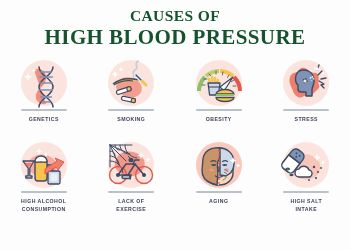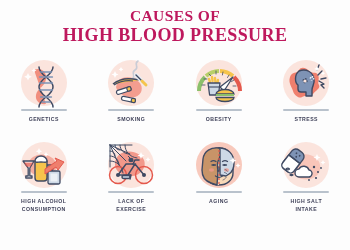--- a/index.html
+++ b/index.html
@@ -4,29 +4,29 @@
 <style>
   html,body{margin:0;padding:0;}
   body{
     width:350px;height:250px;overflow:hidden;
     background:#fdfdfd;
     font-family:"Liberation Sans", sans-serif;
     position:relative;
   }
   .title{
     text-align:center;
-    color:#be185d;
+    color:#14532d;
     font-family:"Liberation Serif", serif;
     font-weight:bold;
     letter-spacing:.4px;
     padding-top:7px;
     line-height:1.18;
   }
   .title .l1{font-size:15.5px;display:block;}
-  .title .l2{font-size:18px;display:block;}
+  .title .l2{font-size:21px;display:block;}
 
   .grid{
     position:absolute;
     top:56px;left:0;width:350px;
     display:grid;
     grid-template-columns:repeat(4,1fr);
     grid-template-rows:82px 82px;
   }
   .tile{
     position:relative;

